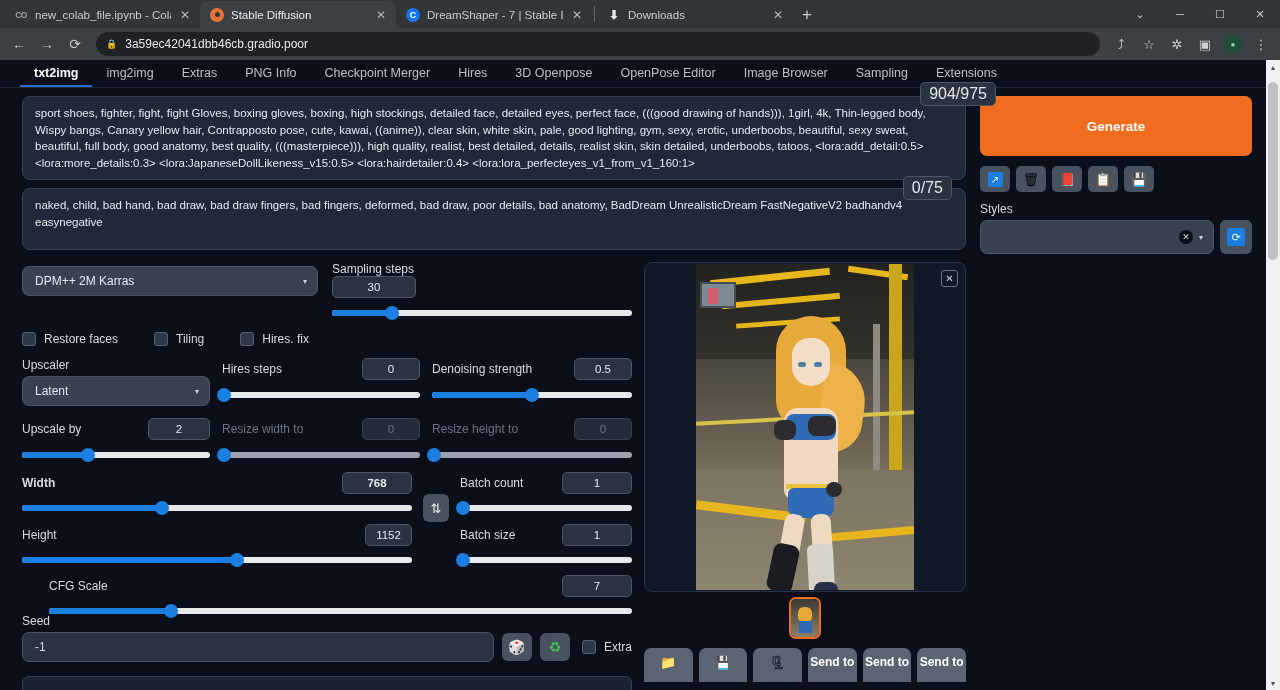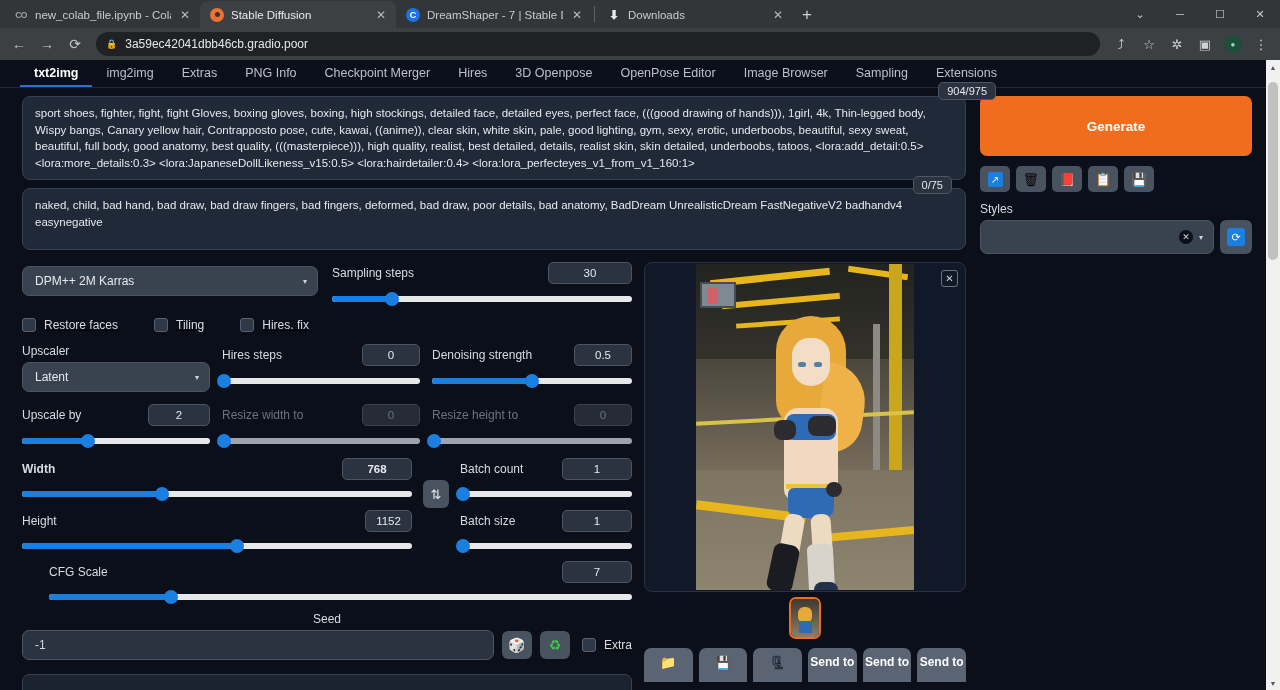--- a/index.html
+++ b/index.html
@@ -104,21 +104,21 @@
   .promptwrap { position: relative; margin-bottom: 8px; }
   .promptbox {
     background: #1f2937; border: 1px solid #374151; border-radius: 8px;
     padding: 8px 12px; color: #e6e9ee; font-size: 11.5px; line-height: 16.5px;
     word-break: break-word;
   }
   .promptbox.neg { height: 62px; }
   .tokcount {
     position: absolute; right: -30px; top: -14px;
     background: #2b3340; border: 1px solid #4b5563; border-radius: 5px;
-    font-size: 11px; color: #e5e7eb; padding: 2px 8px;
+    font-size: 16px; color: #e5e7eb; padding: 2px 8px;
   }
   .tokcount.neg { right: 14px; top: -12px; }
 
   
   .genbtn {
     height: 60px; background: #f06c1e; border-radius: 7px;
     display: flex; align-items: center; justify-content: center;
     color: #fff; font-size: 13.5px; font-weight: bold;
   }
   .iconrow { display: flex; gap: 6px; margin-top: 10px; }
@@ -166,21 +166,21 @@
   }
   .numbox.dim { color: #6b7280; border-color: #3a424e; background: #252c37; }
 
   .slider { position: relative; height: 6px; border-radius: 3px; background: #e7e8ea; }
   .slider.dim { background: #9ca3af; }
   .slider .fill { position: absolute; left: 0; top: 0; bottom: 0;
     background: #1a7fe0; border-radius: 3px; }
   .slider .thumb { position: absolute; top: -4px; width: 14px; height: 14px;
     border-radius: 50%; background: #1a7fe0; transform: translateX(-7px); }
 
-  .cbrow { display: flex; align-items: center; gap: 8px; text-decoration: underline; }
+  .cbrow { display: flex; align-items: center; gap: 8px; }
   .cb { width: 14px; height: 14px; border-radius: 3px; background: #2f3847;
     border: 1px solid #586174; }
 
   .swapbtn { width: 26px; height: 28px; background: #49525f; border-radius: 6px;
     display:flex; align-items:center; justify-content:center; color:#e3e7ec; font-size: 13px;}
 
   .seedbox {
     height: 30px; background: #2b3340; border: 1px solid #4b5563; border-radius: 7px;
     color: #cfd5de; font-size: 12px; display: flex; align-items: center; padding: 0 12px;
   }
@@ -343,21 +343,21 @@
             <div class="paramleft">
 
               <div class="row" style="gap:14px;">
                 <div style="width:296px;">
                   <div class="dropdown">
                     <span>DPM++ 2M Karras</span>
                     <span class="caret">▾</span>
                   </div>
                 </div>
                 <div style="flex:1;">
-                  <div style="display:flex; align-items:center;">
+                  <div style="display:flex; align-items:flex-start;flex-direction:column;">
                     <div class="lbl" style="flex:1;">Sampling steps</div>
                     <div class="numbox" style="width:84px;">30</div>
                   </div>
                   <div class="slider" style="margin-top:12px;">
                     <div class="fill" style="width:20%"></div>
                       <div class="thumb" style="left:20%"></div>
                   </div>
                 </div>
               </div>
 
@@ -487,21 +487,21 @@
                 <div style="display:flex; align-items:center;">
                   <div class="lbl" style="flex:1;">CFG Scale</div>
                   <div class="numbox" style="width:70px;">7</div>
                 </div>
                 <div class="slider" style="margin-top:11px;">
                   <div class="fill" style="width:21%"></div>
                     <div class="thumb" style="left:21%"></div>
                 </div>
               </div>
 
-              <div style="margin-top:12px;text-align:center;">
+              <div style="">
                 <div class="lbl">Seed</div>
                 <div style="display:flex; align-items:center; gap:8px; margin-top:4px;">
                   <div class="seedbox" style="flex:1;">-1</div>
                   <div class="sqbtn">🎲</div>
                   <div class="sqbtn">
                       <span style="color:#3ec94b">♻</span>
                     </div>
                   <div class="cbrow" style="margin-left:4px;">
                     <span class="cb"></span>
                     <span class="lbl">Extra</span>

